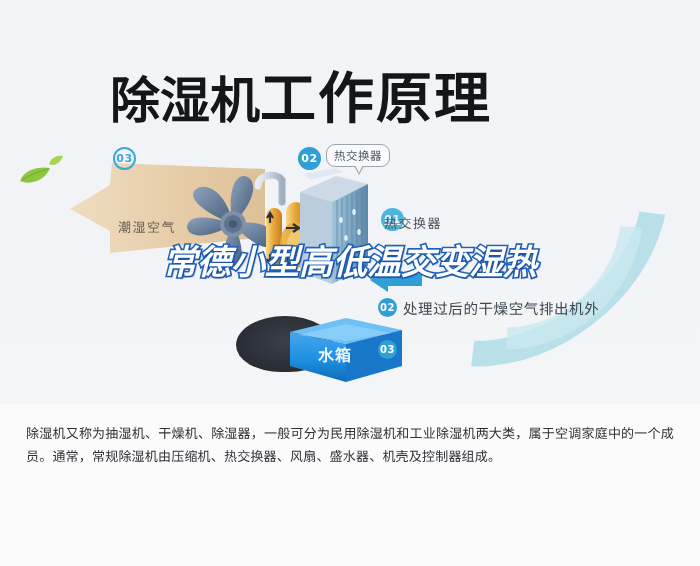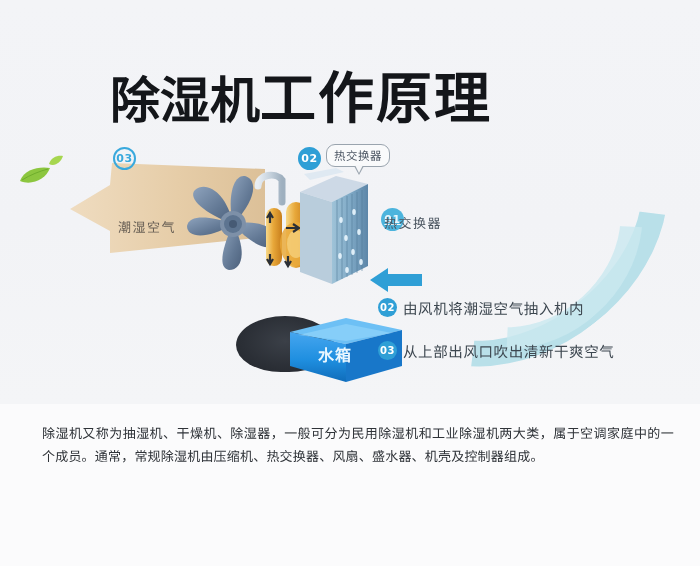--- a/index.html
+++ b/index.html
@@ -248,21 +248,20 @@
     background: #fbfbfc;
     padding: 18px 26px 0 26px;
   }
   .para {
     font-size: 13px;
     line-height: 23px;
     color: #2f3338;
     letter-spacing: .2px;
     text-align: justify;
     font-family: "DejaVu Sans", "Liberation Sans", sans-serif;
-    margin-left: 16px;
   }
   .para + .para { margin-top: 15px; }
 </style>
 </head>
 <body>
 
 <div id="page">
 
   <div class="banner">
 
@@ -407,28 +406,28 @@
     <div class="badge badge-01">01</div>
     <div class="badge badge-fill badge-02">02</div>
     <div class="badge badge-outline badge-03">03</div>
 
     <div class="diag-label lbl-dry">潮湿空气</div>
     <div class="diag-label lbl-humid">热交换器</div>
     <div class="callout">热交换器</div>
 
     <div class="caption cap-1">
       <span class="badge cap-badge">02</span>
-      <span>由风机将潮湿空气抽入机内</span>
+      <span>处理过后的干燥空气排出机外</span>
     </div>
     <div class="caption cap-2">
       <span class="badge cap-badge">03</span>
-      <span>从上部出风口吹出清新干爽空气</span>
     </div>
 
     <div class="overlay">
+      <span class="ov-line">常德小型高低温交变湿热</span>
     </div>
   </div>
 
   <div class="article">
     <p class="para">除湿机又称为抽湿机、干燥机、除湿器，一般可分为民用除湿机和工业除湿机两大类，属于空调家庭中的一个成员。通常，常规除湿机由压缩机、热交换器、风扇、盛水器、机壳及控制器组成。</p>
   </div>
 
 </div>
 
 </body></html>

